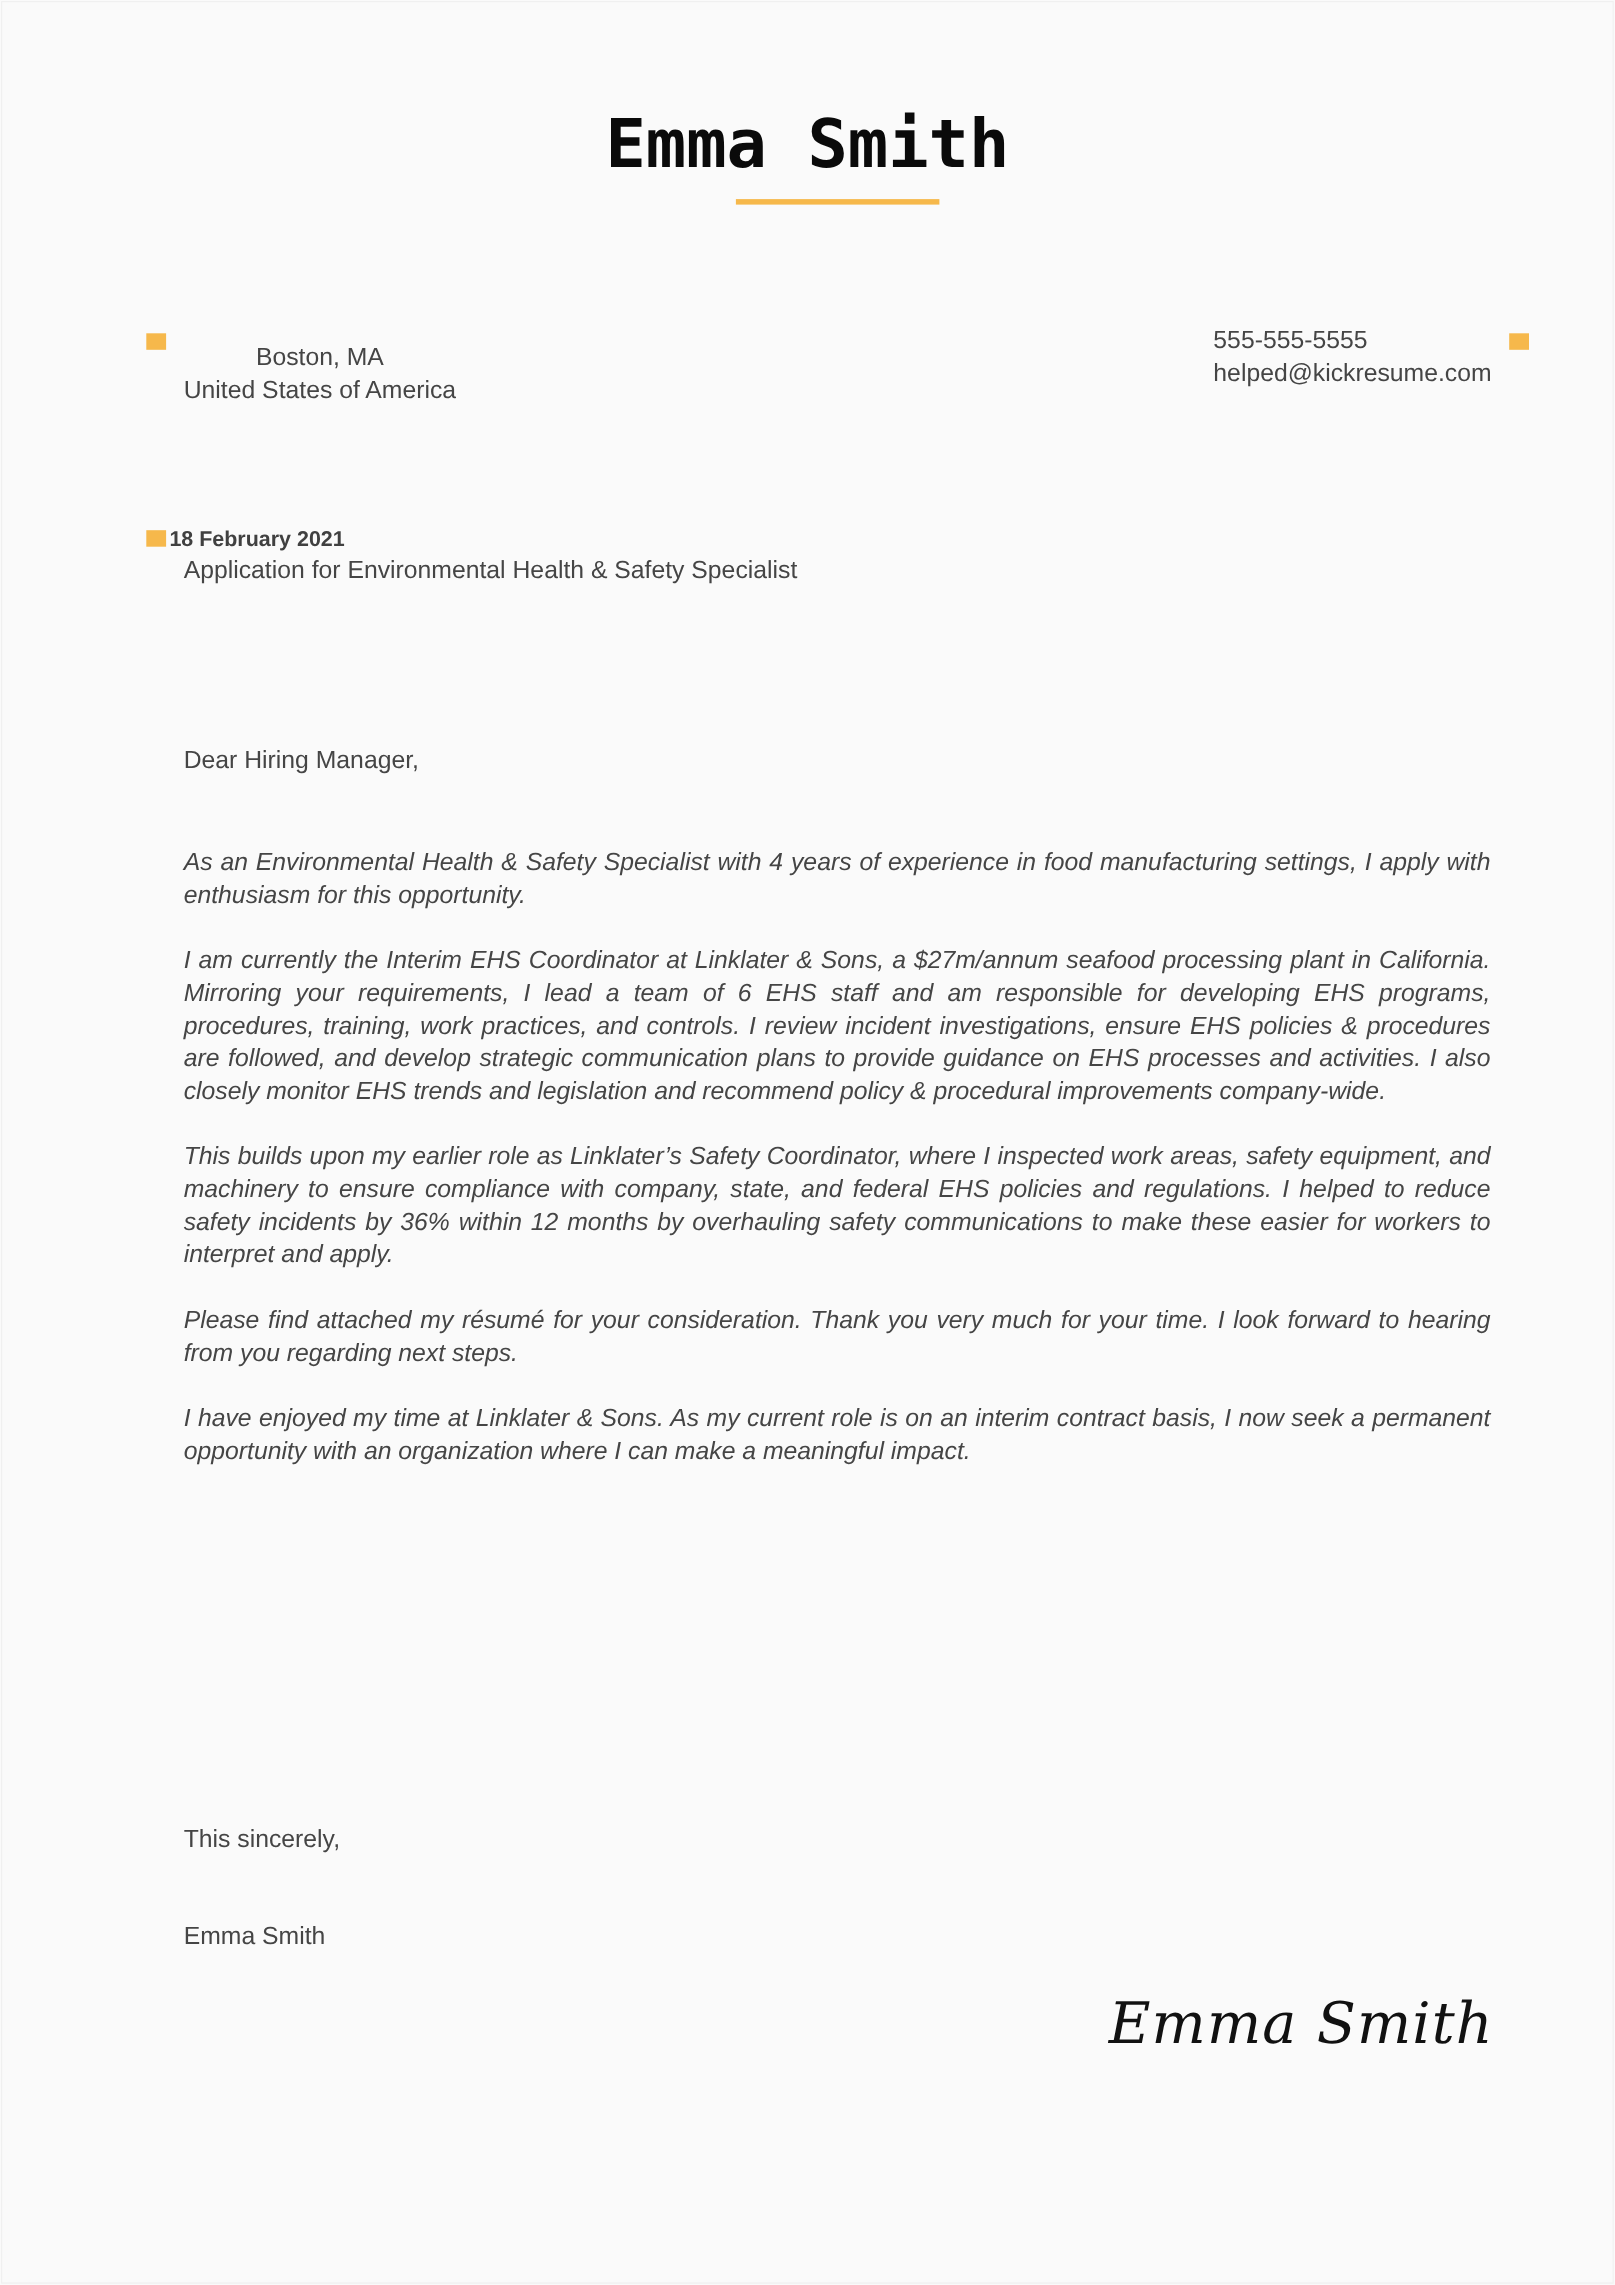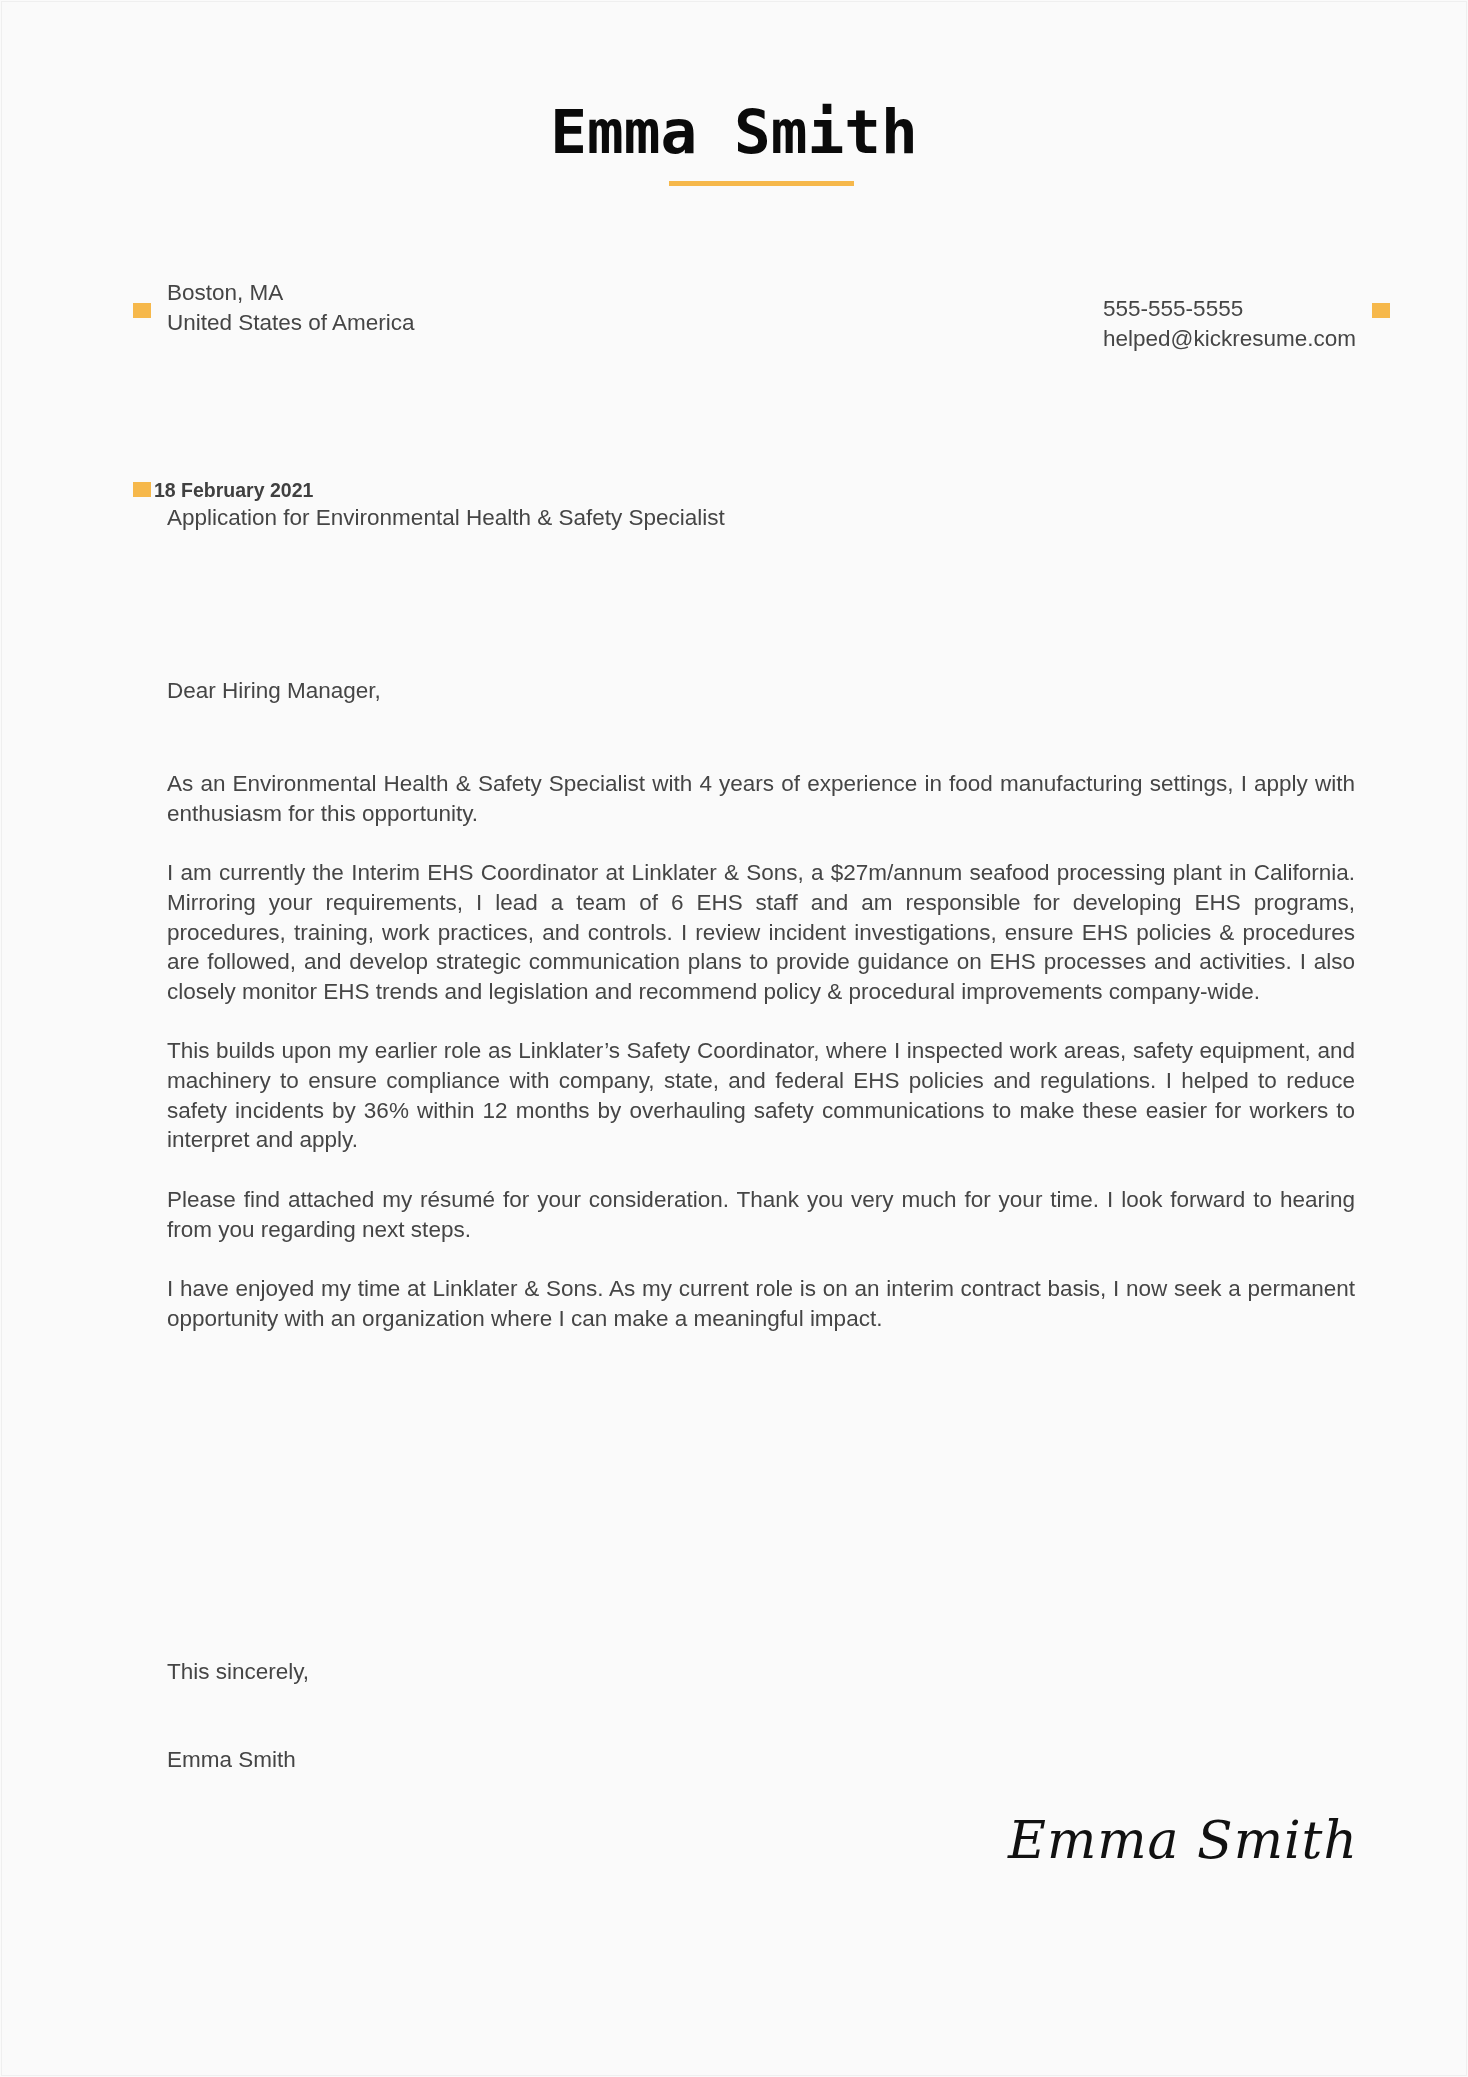--- a/index.html
+++ b/index.html
@@ -35,38 +35,38 @@
     position: absolute; width: 18px; height: 15px;
     background: #f6b84b;
   }
   .line {
     position: absolute;
     font-size: 22.5px;
     line-height: 29.7px;
     white-space: nowrap;
     color: #454545;
   }
-  .contact-left { left: 167px; top: 278px; }
+  .contact-left { left: 167px; top: 310px; text-align: center; }
   .contact-right { right: 112px; top: 294px; }
   .contact-block .line { position: static; }
   .date {
     position: absolute; left: 154px; top: 477px;
     font-size: 19.5px; font-weight: bold; color: #404040;
     line-height: 26px;
   }
   .subject {
     position: absolute; left: 167px; top: 503px;
     font-size: 22.5px; line-height: 29.7px; color: #454545; text-align: right;
   }
   .greeting {
     position: absolute; left: 167px; top: 676px;
     font-size: 22.5px; line-height: 29.7px;
   }
   .body {
-    position: absolute; left: 167px; top: 769px; width: 1188px;
+    position: absolute; left: 167px; top: 769px; width: 1188px; font-style: italic;
   }
   .para {
     margin: 0 0 29.7px 0;
     font-size: 22.5px;
     line-height: 29.7px;
     text-align: justify;
     color: #454545;
   }
   .closing {
     position: absolute; left: 167px; top: 1657px;

